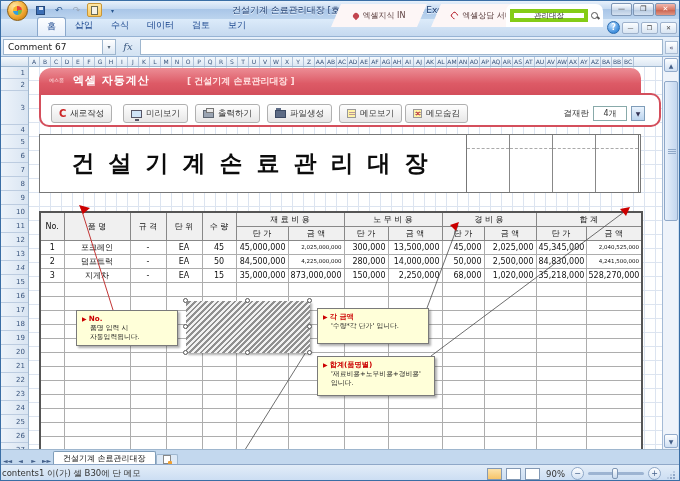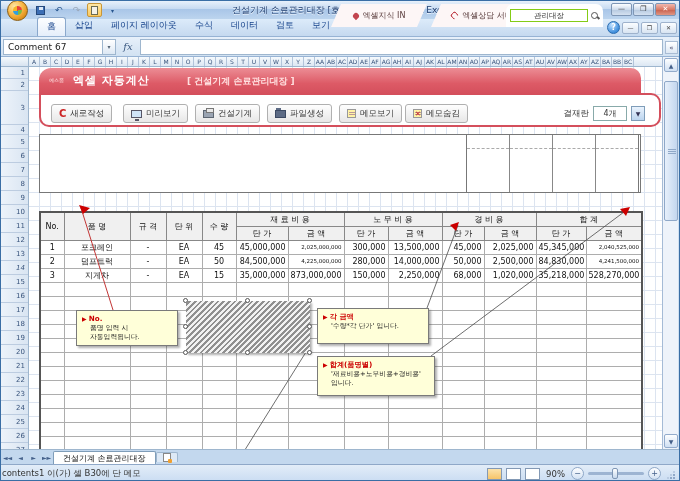--- a/index.html
+++ b/index.html
@@ -85,21 +85,21 @@
   .banner-doc { position:absolute; left:148px; top:7px; font-size:9px; font-weight:bold; color:#ffdfdf; }
   .btab { position:absolute; top:3px; height:23px; background:#fdf6f6; display:flex; align-items:center;
     justify-content:center; gap:4px; font-size:8px; color:#5a3c3c;
     clip-path:polygon(10px 0, 100% 0, calc(100% - 10px) 100%, 0 100%); z-index:4; }
   .btab1 { left:330px; width:96px; }
   .btab2 { left:430px; width:110px; }
   .pin { width:6px; height:6px; border-radius:50% 50% 50% 0; background:#c2454f; transform:rotate(-45deg); }
   .phone { width:7px; height:7px; border:1.5px solid #c2454f; border-radius:50%; border-right-color:transparent; transform:rotate(45deg); }
   .searchtab { position:absolute; left:505px; top:3px; width:97px; height:23px; background:#fff;
     border-radius:7px 7px 0 0; z-index:4; display:flex; align-items:center; padding:0 4px; gap:3px; }
-  .search-input { flex:1; height:13px; border:1px solid #84cc16; font-size:7.5px; color:#333;
+  .search-input { flex:1; height:13px; border:4px solid #84cc16; font-size:7.5px; color:#333;
     display:flex; align-items:center; justify-content:center; }
   .lens { position:relative; width:8px; height:8px; }
   .lens::before { content:""; position:absolute; left:0; top:0; width:5px; height:5px; border:1.5px solid #555; border-radius:50%; }
   .lens::after { content:""; position:absolute; left:5.5px; top:5.5px; width:3px; height:1.5px; background:#555; transform:rotate(45deg); }
 
   
   .toolbox { position:absolute; left:38px; top:92px; width:622px; height:34px; background:#fff;
     border:2px solid #d44f5c; border-radius:0 10px 10px 10px; z-index:2; }
   .tool-btn { position:absolute; top:9px; height:19px; background:linear-gradient(#fefefe,#e7e7e7);
     border:1px solid #b0b0b0; border-radius:3px; display:flex; align-items:center; justify-content:center;
@@ -165,21 +165,21 @@
 
   
   .vscroll { position:absolute; right:1px; top:56px; width:16px; height:392px; background:#eef3fa; border-left:1px solid #a5bbd6; }
   .sbtn { position:absolute; left:1px; width:14px; height:14px; background:linear-gradient(#fdfeff,#cfdff2);
     border:1px solid #92abcc; border-radius:2px; font-size:6px; color:#44608a; display:flex; align-items:center; justify-content:center; }
   .vthumb { position:absolute; left:1px; top:24px; width:14px; height:140px; border:1px solid #8fa8c8; border-radius:2px;
     background:linear-gradient(90deg,#e7f0fb,#c3d6ee); }
   .vthumb::after { content:""; position:absolute; left:3px; top:50%; width:8px; height:1px; background:#8fa8c8; box-shadow:0 2px 0 #8fa8c8, 0 -2px 0 #8fa8c8; }
 
   .tabsbar { position:absolute; left:0; top:448px; width:680px; height:15px; background:#c3d8ee;
-    border-top:1px solid #9eb6ce; display:flex; align-items:center; z-index:9; }
+    border-top:1px solid #9eb6ce; display:flex; align-items:flex-end; z-index:9; }
   .tnav { width:13px; font-size:6px; color:#44608a; display:flex; align-items:center; justify-content:center; }
   .sheettab { background:#fff; border:1px solid #7f9db9; border-bottom:none; border-radius:2px 2px 0 0;
     padding:1px 9px 0; font-size:8px; color:#111; display:flex; align-items:center; }
   .instab { width:22px; background:#dde9f6; border:1px solid #9eb6ce; border-bottom:none; border-radius:2px 2px 0 0;
     display:flex; align-items:center; justify-content:center; }
   .ins-ic { width:8px; height:9px; background:#fff; border:1px solid #888; position:relative; }
   .ins-ic::after { content:""; position:absolute; right:-2px; bottom:-2px; width:4px; height:4px; background:#f0a030; border-radius:1px; }
   .hscroll { position:absolute; left:412px; top:449px; width:252px; height:13px; background:#eef3fa; display:flex; align-items:center; }
   .hbtn { width:13px; height:12px; background:linear-gradient(#fdfeff,#cfdff2); border:1px solid #92abcc; border-radius:2px;
     font-size:6px; color:#44608a; display:flex; align-items:center; justify-content:center; }
@@ -234,21 +234,20 @@
       <div class="winbtn">—</div>
       <div class="winbtn">❒</div>
       <div class="winbtn close">✕</div>
     </div>
   </div>
 
   <div class="ribbonbar">
     <div class="rtabs" id="ribbon-tabs">
         <div class="rtab">홈</div>
         <div class="rtab">삽입</div>
-        <div class="rtab">페이지 레이아웃</div>
         <div class="rtab">수식</div>
         <div class="rtab">데이터</div>
         <div class="rtab">검토</div>
         <div class="rtab">보기</div>
       </div>
     <div class="ribbon-right">
       <div class="helporb">?</div>
       <div class="wb-btn">—</div>
       <div class="wb-btn">❒</div>
       <div class="wb-btn">✕</div>
@@ -377,21 +376,21 @@
         <div class="tool-btn" style="left: 10px;">
           <span class="ic ic-refresh">C</span>
           <span>새로작성</span>
         </div>
         <div class="tool-btn" style="left: 82px;">
           <span class="ic ic-monitor"></span>
           <span>미리보기</span>
         </div>
         <div class="tool-btn" style="left: 154px;">
           <span class="ic ic-print"></span>
-          <span>건설기계</span>
+          <span>출력하기</span>
         </div>
         <div class="tool-btn" style="left: 226px;">
           <span class="ic ic-folder"></span>
           <span>파일생성</span>
         </div>
         <div class="tool-btn" style="left: 298px;">
           <span class="ic ic-memo"></span>
           <span>메모보기</span>
         </div>
         <div class="tool-btn" style="left: 364px;">
@@ -402,20 +401,21 @@
     <div class="approval">
       <span>결재란</span>
       <span class="app-box">4개</span>
       <span class="app-drop">
           <span>▼</span>
         </span>
     </div>
   </div>
 
   <div class="form-frame"></div>
+  <div class="form-title">건 설 기 계  손 료 관 리 대 장</div>
   <div class="sign-grid">
     <div class="sign-col"></div>
     <div class="sign-col"></div>
     <div class="sign-col"></div>
     <div class="sign-col"></div>
   </div>
 
 
   <table class="form-table" id="ledger-table">
     <colgroup>

